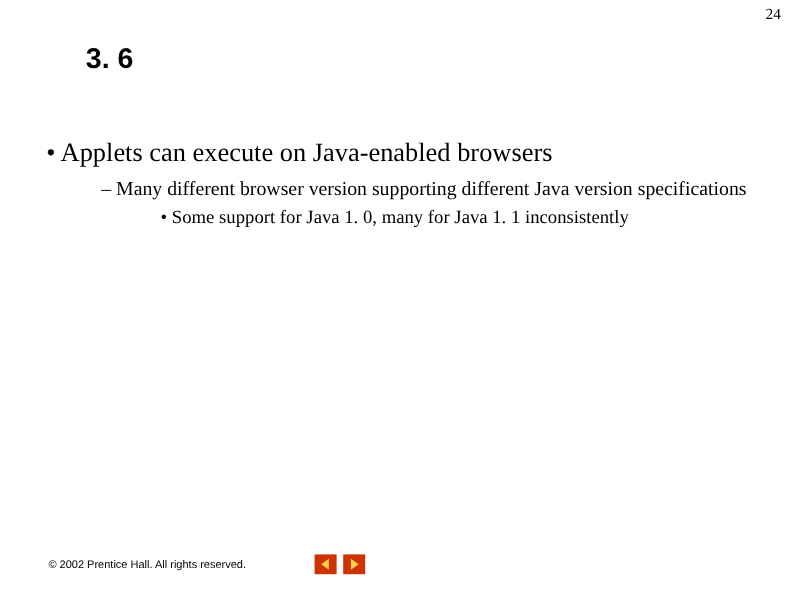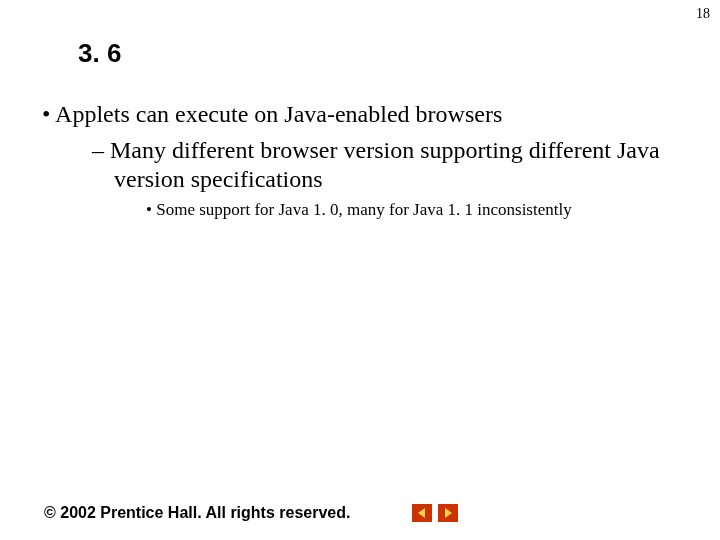--- a/index.html
+++ b/index.html
@@ -34,34 +34,34 @@
     color: #000;
   }
   .section-title {
     font-family: Arial, Helvetica, sans-serif;
     font-weight: bold;
     font-size: 26px;
     color: #cc3300;
   }
   .content {
     position: absolute;
-    top: 101px;
+    top: 126px;
     left: 42px;
     right: 40px;
     color: #000;
   }
   .l1 {
     font-size: 24px;
     margin-bottom: 8px;
     padding-left: 24px;
     text-indent: -24px;
   }
   .l1::before { content: "•  "; }
   .l2 {
-    font-size: 24px;
+    font-size: 18px;
     margin-left: 50px;
     margin-bottom: 4px;
     padding-left: 22px;
     text-indent: -22px;
     line-height: 1.22;
   }
   .l2::before { content: "–  "; }
   .l3 {
     font-size: 17px;
     margin-left: 104px;
@@ -74,43 +74,42 @@
   .footer {
     position: absolute;
     left: 44px;
     bottom: 18px;
     display: flex;
     align-items: center;
     gap: 62px;
   }
   .copyright {
     font-family: Arial, Helvetica, sans-serif;
-    font-size: 16px;
+    font-size: 10px;
     color: #000;
-    font-weight: bold;
   }
   .nav-arrows {
     display: flex;
     gap: 6px;
   }
   .arrow-btn {
     width: 20px;
     height: 18px;
     display: flex;
     align-items: center;
     justify-content: center;
     background: #cc3300;
     cursor: pointer;
   }
   .arrow-btn svg { display: block; }
 </style>
 </head>
 <body>
 
-<div class="page-number">18</div>
+<div class="page-number">24</div>
 
 <div class="title-row">
   <span class="section-number">3. 6</span>
 </div>
 
 <div class="content">
   <div class="l1">Applets can execute on Java-enabled browsers</div>
   <div class="l2">Many different browser version supporting different Java version specifications</div>
   <div class="l3">Some support for Java 1. 0, many for Java 1. 1 inconsistently</div>
 </div>

